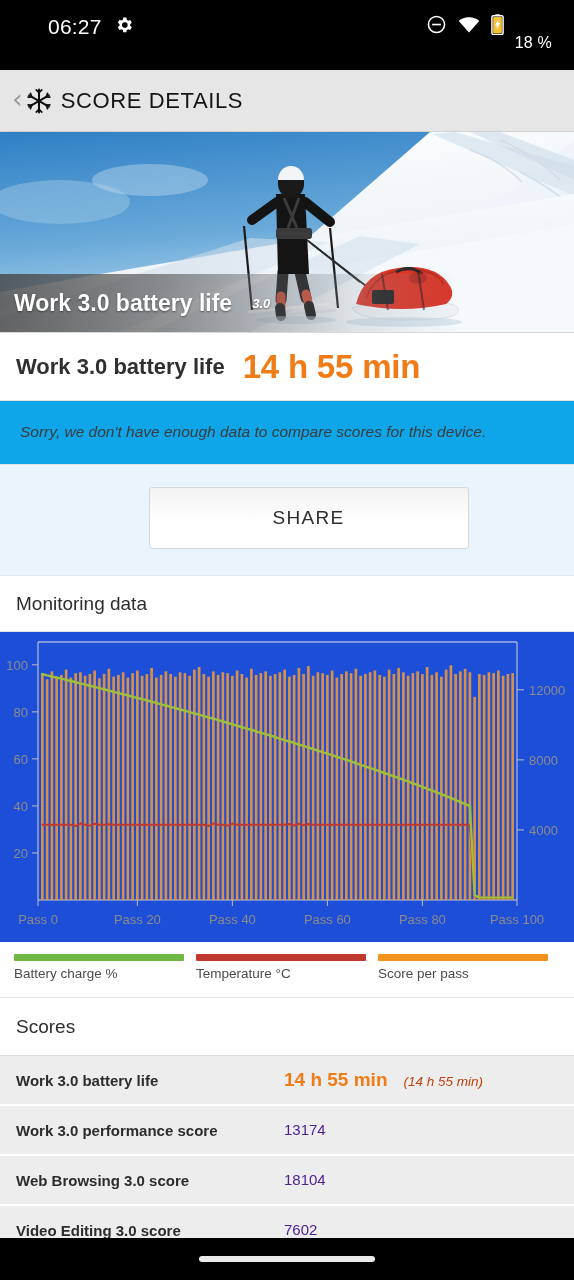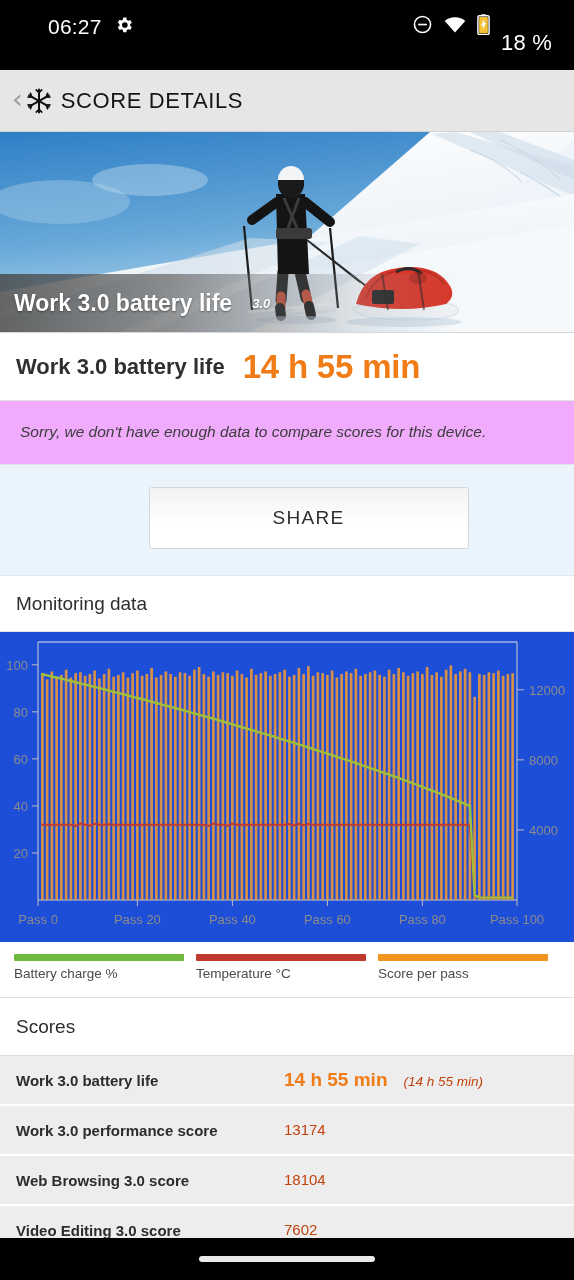--- a/index.html
+++ b/index.html
@@ -26,21 +26,21 @@
     color: #ffffff;
     display: flex;
     align-items: center;
     justify-content: space-between;
     padding: 0 22px 17px 48px;
     box-sizing: border-box;
   }
   .sb-left { display: flex; align-items: center; gap: 12px; }
   .sb-clock { font-size: 21px; letter-spacing: .2px; font-weight: 400; }
   .sb-right { display: flex; align-items: center; gap: 11px; }
-  .sb-batt-text { font-size: 22px; letter-spacing: .2px; margin-top: 32px; }
+  .sb-batt-text { font-size: 16px; letter-spacing: .2px; margin-top: 32px; }
 
   
   .appbar {
     height: 62px;
     background: #e6e6e6;
     display: flex;
     align-items: center;
     padding-left: 8px;
     box-sizing: border-box;
     border-bottom: 1px solid #d2d2d2;
@@ -113,21 +113,21 @@
   .result-value {
     font-size: 33px;
     font-weight: bold;
     color: #f07c17;
     margin-left: 18px;
     letter-spacing: -.2px;
   }
 
   
   .note {
-    background: #f0abfc;
+    background: #0ea5e9;
     padding: 22px 18px 23px 20px;
     border-bottom: 1px solid #e2e2e2;
   }
   .note-text {
     font-size: 15.5px;
     font-style: italic;
     color: #3c3c3c;
   }
 
   
@@ -204,21 +204,21 @@
   }
   .score-name {
     font-size: 15px;
     font-weight: bold;
     color: #2c2c2c;
     width: 268px;
     flex: 0 0 268px;
   }
   .score-value {
     font-size: 15px;
-    color: #c2410c;
+    color: #4c1d95;
   }
   .score-value.hl {
     font-size: 19px;
     font-weight: bold;
     color: #f07c17;
   }
   .score-sub {
     font-size: 13.5px;
     font-style: italic;
     color: #c2410c;

